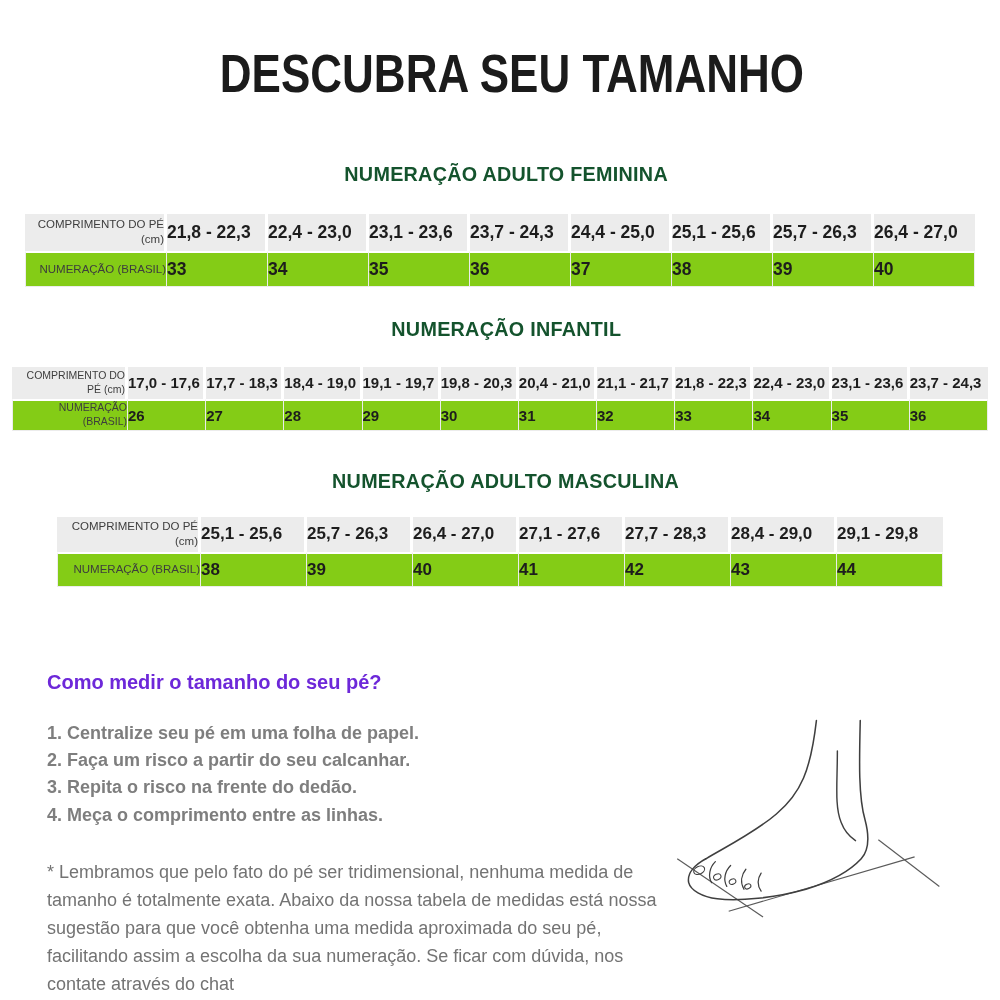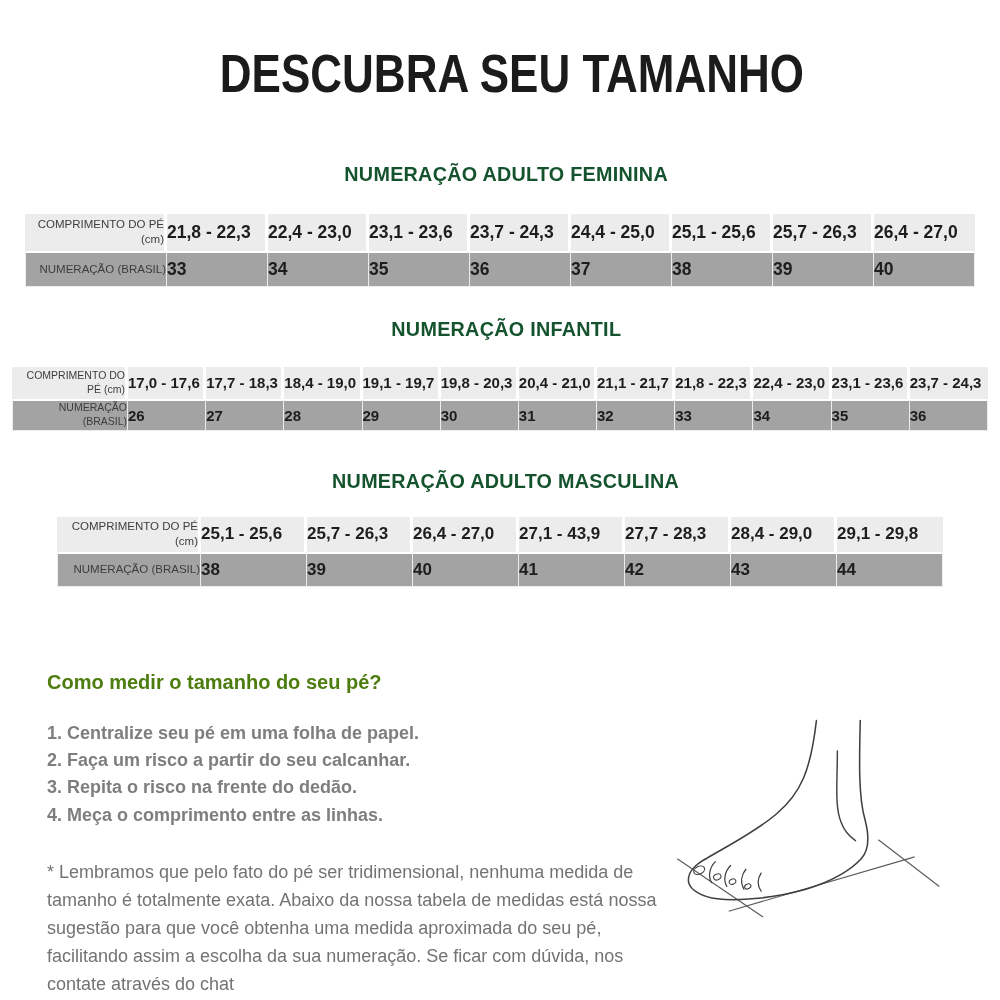--- a/index.html
+++ b/index.html
@@ -17,21 +17,21 @@
   h2.section-heading span{display:inline-block;transform:scaleX(0.94);transform-origin:center;}
   h2.h-fem{margin:58px 0 28px;}
   h2.h-inf{margin:30px 0 26px;}
   h2.h-mas{margin:38px 0 24px;}
 
   
   table.size-table{border-collapse:separate;border-spacing:0;table-layout:fixed;}
   table.size-table td{padding:0;vertical-align:middle;}
   td.hdr{background:#ececec;border-right:3px solid #ffffff;}
   td.hdr:last-child{border-right:none;}
-  td.bdy{background:#a3a3a3;border-right:1px solid #ececec;border-bottom:1px solid #ececec;
+  td.bdy{background:#84cc16;border-right:1px solid #ececec;border-bottom:1px solid #ececec;
     border-top:2px solid #ffffff;}
   td.bdy:first-child{border-left:1px solid #ececec;}
   td.lbl{text-align:right;padding-left:9px !important;font-weight:normal;color:#3d3d3d;
     line-height:1.3;}
   td.val{text-align:left;font-weight:bold;color:#1d1d1d;}
 
   table.t0{width:950px;margin:0 auto;}
   table.t0 td.lbl{width:130px;font-size:11.5px;}
   table.t0 td.hdr{height:37px;}  table.t0 td.bdy{height:33px;}
   table.t0 td.val{font-size:17.5px;}
@@ -42,21 +42,21 @@
   table.t1 td.val{font-size:15px;}
 
   table.t2{width:886px;margin:0 auto;}
   table.t2 td.lbl{width:132px;font-size:11.5px;}
   table.t2 td.hdr{height:35px;}  table.t2 td.bdy{height:32px;}
   table.t2 td.val{font-size:17px;}
 
   
   .howto{display:flex;margin:84px 0 0 47px;width:920px;}
   .howto-text{width:615px;}
-  h3.howto-heading{margin:0;font-size:20px;font-weight:bold;color:#4d7c0f;}
+  h3.howto-heading{margin:0;font-size:20px;font-weight:bold;color:#6d28d9;}
   ol.howto-steps{list-style:none;margin:26px 0 0;padding:0;}
   ol.howto-steps li{font-size:18px;font-weight:bold;color:#7e7e7e;line-height:1.52;}
   p.disclaimer{margin:30px 0 0;font-size:18px;font-weight:normal;color:#737373;
     line-height:1.55;}
   .howto-illustration{width:305px;margin:38px 0 0 0;}
   .howto-illustration svg{display:block;}
 </style>
 </head>
 <body>
 
@@ -135,21 +135,21 @@
   <h2 class="section-heading h-mas">
     <span>NUMERAÇÃO ADULTO MASCULINA</span>
   </h2>
   <table class="size-table t2">
       <tbody>
         <tr>
           <td class="hdr lbl">COMPRIMENTO DO PÉ (cm)</td>
           <td class="hdr val">25,1 - 25,6</td>
           <td class="hdr val">25,7 - 26,3</td>
           <td class="hdr val">26,4 - 27,0</td>
-          <td class="hdr val">27,1 - 43,9</td>
+          <td class="hdr val">27,1 - 27,6</td>
           <td class="hdr val">27,7 - 28,3</td>
           <td class="hdr val">28,4 - 29,0</td>
           <td class="hdr val">29,1 - 29,8</td>
         </tr>
         <tr>
           <td class="bdy lbl">NUMERAÇÃO (BRASIL)</td>
           <td class="bdy val">38</td>
           <td class="bdy val">39</td>
           <td class="bdy val">40</td>
           <td class="bdy val">41</td>

